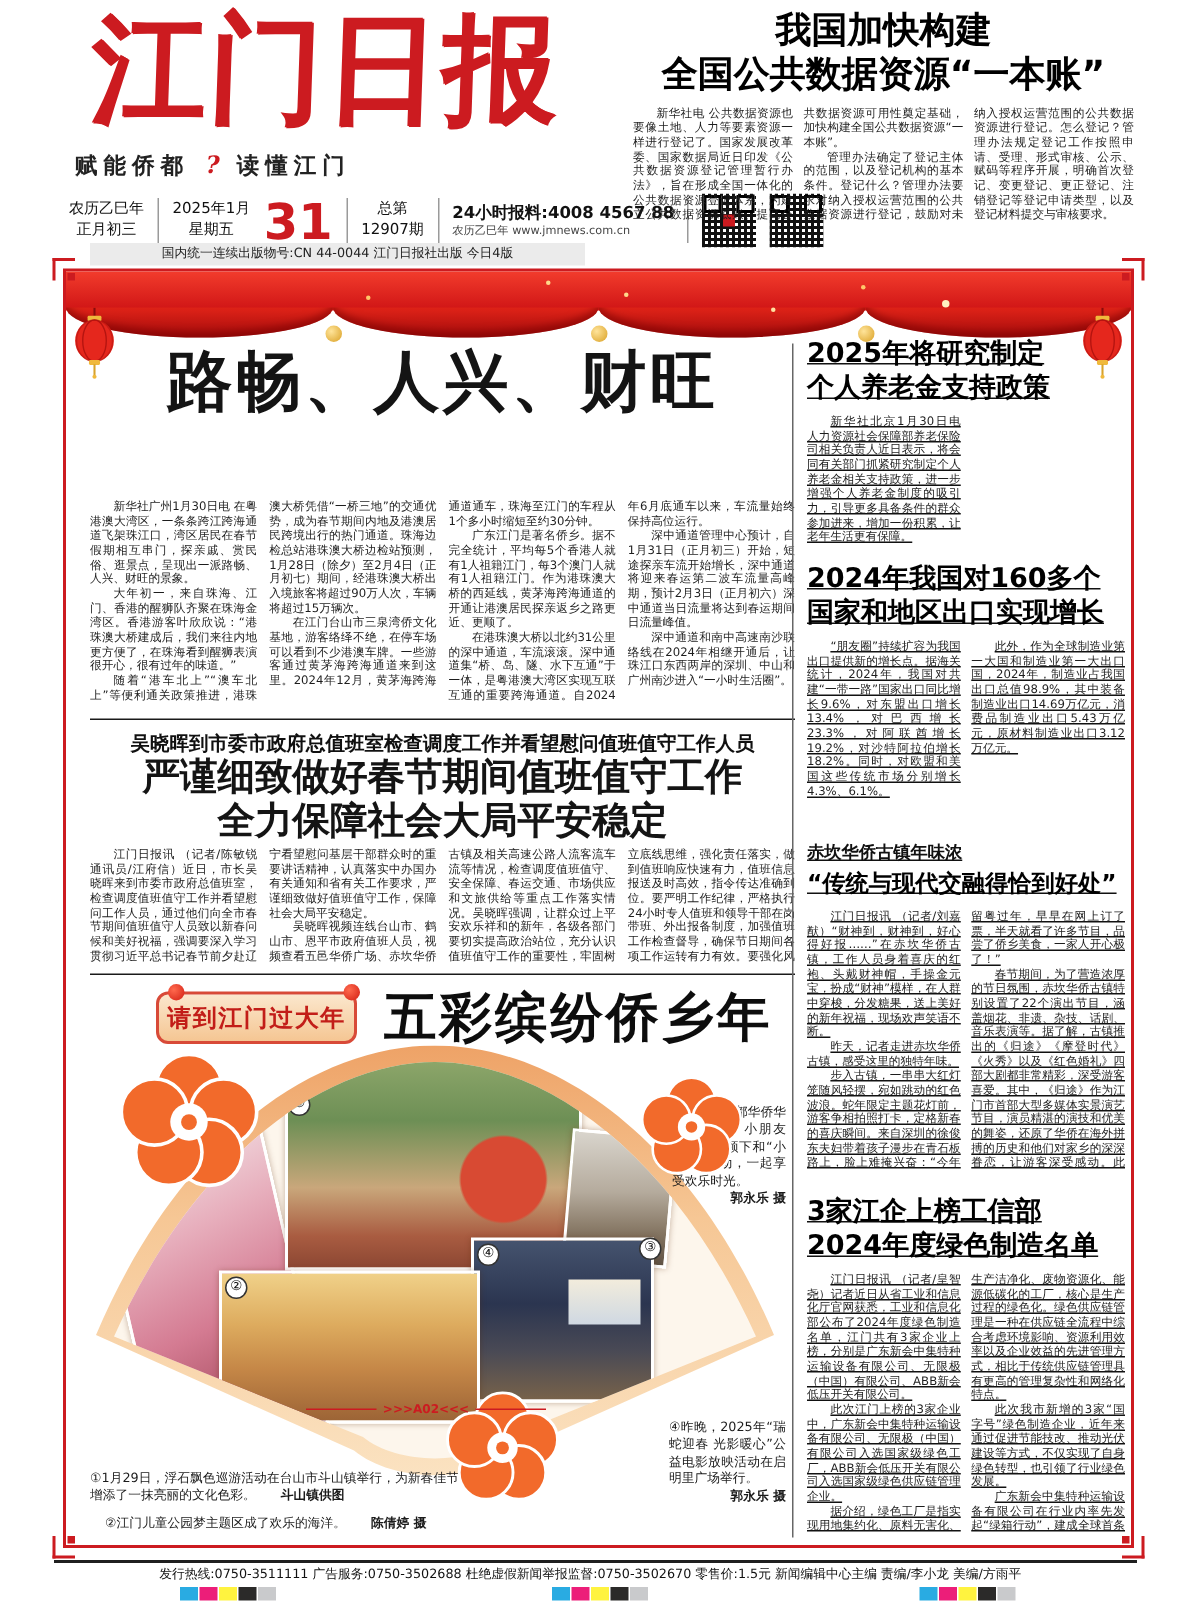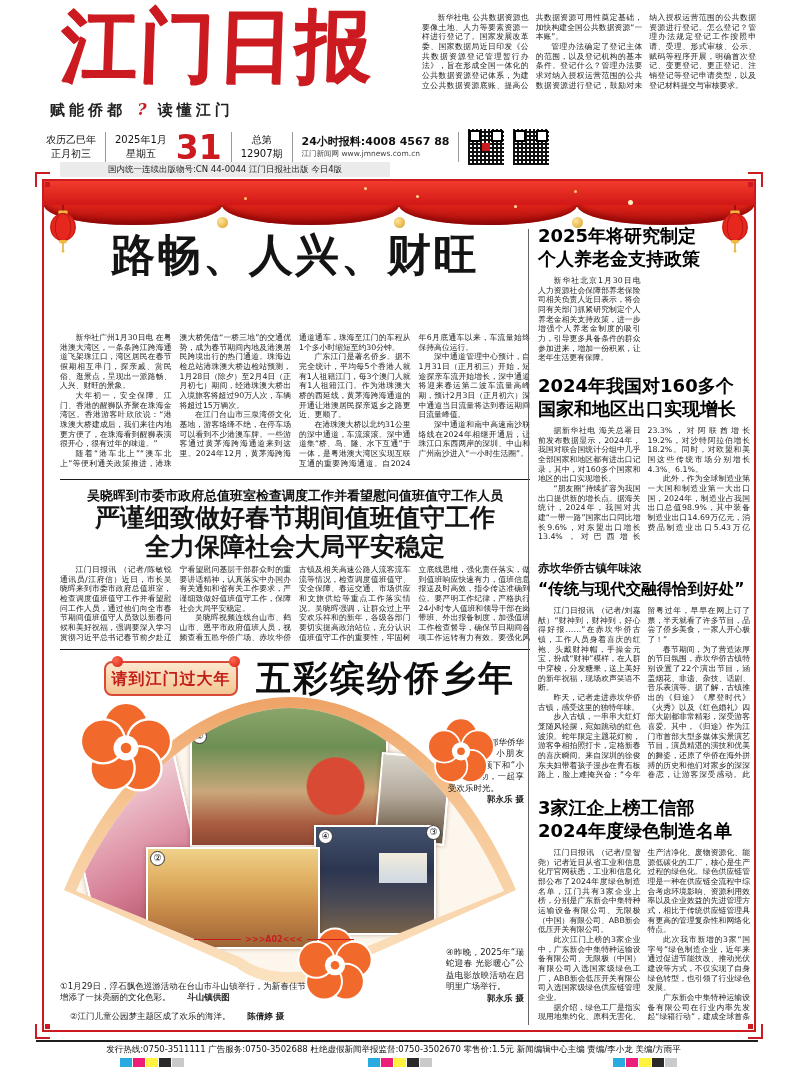--- a/index.html
+++ b/index.html
@@ -68,21 +68,21 @@
 
   
   #dutykicker{left:16px;top:306px;width:470px;text-align:center;font-size:13px;font-weight:bold;color:#101010;}
   #dutyhead{left:16px;top:322px;width:470px;text-align:center;font-family:"DejaVu Serif","Liberation Serif",serif;
     font-weight:900;font-size:25px;line-height:1.16;color:#141414;}
   #dutybody{left:16px;top:384px;width:470px;height:80px;column-count:4;column-gap:8px;}
 
   
   #vrule{left:484px;top:48px;width:1px;height:796px;background:#666;}
   #sidebar{left:494px;top:44px;width:212px;height:805px;}
-  .sart{position:absolute;left:0;width:212px;}
+  .sart{position:absolute;left:0;width:212px;text-decoration:underline;}
   .sart h3{margin:0;font-size:18px;font-weight:900;line-height:1.25;color:#000;}
   .sart .kick{font-size:11.5px;font-weight:bold;color:#111;margin-bottom:3px;}
   .sart h4{margin:0;font-size:15.5px;font-weight:900;color:#000;}
   .sart .ptxt{margin-top:6px;column-count:2;column-gap:7px;}
 
   
   #feature{left:16px;top:474px;width:470px;height:373px;}
   #badge{left:44px;top:6px;width:130px;height:31px;border:2px solid #d84a38;border-radius:8px;
     background:linear-gradient(180deg,#fbe7cd,#f5c693);text-align:center;line-height:31px;
     font-family:"DejaVu Serif","Liberation Serif",serif;font-weight:900;font-size:16px;color:#c21d18;letter-spacing:1px;}
@@ -93,21 +93,21 @@
   #fan{left:4px;top:40px;width:452px;height:294px;
     background:linear-gradient(180deg,#eea266 0%,#f6c795 40%,#fbe3c2 100%);
     clip-path:path('M0,195 C55,65 145,2 226,2 C307,2 397,65 452,195 L280,272 C253,294 199,294 172,272 Z');}
   #fanin{position:absolute;inset:0;background:#fdf6ec;
     clip-path:path('M12,196 C66,76 152,13 226,13 C300,13 386,76 440,196 L274,263 C251,282 201,282 178,263 Z');}
   .ph{position:absolute;border:2px solid #fff;box-shadow:0 0 4px rgba(90,40,10,.35);}
   .ph .screen{position:absolute;right:7px;top:26px;width:48px;height:30px;background:linear-gradient(180deg,#f2ecdc,#cfd8e2);}
   .num{position:absolute;width:13px;height:13px;border-radius:50%;background:#fff;border:1px solid #333;
     font-size:9px;line-height:13px;text-align:center;color:#111;z-index:6;}
   .flower{position:absolute;z-index:7;}
-  #a02{left:134px;top:280px;width:160px;text-align:left;font-size:8px;font-weight:bold;color:var(--accent);
+  #a02{left:144px;top:280px;width:160px;text-align:left;font-size:8px;font-weight:bold;color:var(--accent);
     display:flex;align-items:center;gap:4px;z-index:8;}
   #a02 i{flex:1;height:1px;background:var(--accent);}
   .cap{position:absolute;font-size:8.5px;line-height:1.35;text-align:justify;color:#1b1b1b;}
   .cap .credit{display:inline-block;margin-left:14px;font-weight:bold;}
   .cap.side .credit{display:block;text-align:right;margin:0;}
 
   
   #footrule{left:36px;top:1040px;width:722px;height:2px;background:#1f1f1f;}
   #footline{left:0;top:1044px;width:787px;text-align:center;font-size:8.5px;color:#111;}
   .cmykgrp{position:absolute;top:1058px;display:flex;gap:1px;}
@@ -160,31 +160,35 @@
     </div>
     <div class="dday">31</div>
     <div class="sep"></div>
     <div class="dcell">
       <div>总第</div>
       <div>12907期</div>
     </div>
     <div class="sep"></div>
     <div class="hotline">
       <div>24小时报料:4008 4567 88</div>
-      <div class="website">江门新闻网 www.jmnews.com.cn</div>
+      <div class="website">农历乙巳年 www.jmnews.com.cn</div>
     </div>
     <div class="sep"></div>
     <div class="qr">
         <span class="dot"></span>
       </div>
     <div class="qr"></div>
   </div>
   <div class="abs" id="pubstrip">国内统一连续出版物号:CN 44-0044 江门日报社出版 今日4版</div>
 
   <div class="abs" id="topstory">
+    <h1>
+      <span>我国加快构建</span><br>
+      <span>全国公共数据资源“一本账”</span>
+    </h1>
     <div class="ptxt">
         <p>新华社电 公共数据资源也要像土地、人力等要素资源一样进行登记了。国家发展改革委、国家数据局近日印发《公共数据资源登记管理暂行办法》，旨在形成全国一体化的公共数据资源登记体系，为建立公共数据资源底账、提高公共数据资源可用性奠定基础，加快构建全国公共数据资源“一本账”。</p>
         <p>管理办法确定了登记主体的范围，以及登记机构的基本条件。登记什么？管理办法要求对纳入授权运营范围的公共数据资源进行登记，鼓励对未纳入授权运营范围的公共数据资源进行登记。怎么登记？管理办法规定登记工作按照申请、受理、形式审核、公示、赋码等程序开展，明确首次登记、变更登记、更正登记、注销登记等登记申请类型，以及登记材料提交与审核要求。</p>
       </div>
   </div>
 
   <div class="abs" id="frame">
     <div class="corn tl"></div>
     <div class="corn tr"></div>
     <div class="corn bl"></div>
@@ -206,21 +210,21 @@
       </svg>
     <svg class="lantern" style="right:4px;top:24px" width="30" height="48">
         <use href="#lant"></use>
       </svg>
 
     <div class="abs" id="mainhead">
       <h2>路畅、人兴、财旺</h2>
     </div>
     <div class="abs ptxt" id="mainbody">
         <p>新华社广州1月30日电 在粤港澳大湾区，一条条跨江跨海通道飞架珠江口，湾区居民在春节假期相互串门，探亲戚、赏民俗、逛景点，呈现出一派路畅、人兴、财旺的景象。</p>
-        <p>大年初一，安全保障、江门、香港的醒狮队齐聚在珠海金湾区。香港游客叶欣欣说：“港珠澳大桥建成后，我们来往内地更方便了，在珠海看到醒狮表演很开心，很有过年的味道。”</p>
+        <p>大年初一，来自珠海、江门、香港的醒狮队齐聚在珠海金湾区。香港游客叶欣欣说：“港珠澳大桥建成后，我们来往内地更方便了，在珠海看到醒狮表演很开心，很有过年的味道。”</p>
         <p>随着“港车北上”“澳车北上”等便利通关政策推进，港珠澳大桥凭借“一桥三地”的交通优势，成为春节期间内地及港澳居民跨境出行的热门通道。珠海边检总站港珠澳大桥边检站预测，1月28日（除夕）至2月4日（正月初七）期间，经港珠澳大桥出入境旅客将超过90万人次，车辆将超过15万辆次。</p>
         <p>在江门台山市三泉湾侨文化基地，游客络绎不绝，在停车场可以看到不少港澳车牌。一些游客通过黄茅海跨海通道来到这里。2024年12月，黄茅海跨海通道通车，珠海至江门的车程从1个多小时缩短至约30分钟。</p>
         <p>广东江门是著名侨乡。据不完全统计，平均每5个香港人就有1人祖籍江门，每3个澳门人就有1人祖籍江门。作为港珠澳大桥的西延线，黄茅海跨海通道的开通让港澳居民探亲返乡之路更近、更顺了。</p>
         <p>在港珠澳大桥以北约31公里的深中通道，车流滚滚。深中通道集“桥、岛、隧、水下互通”于一体，是粤港澳大湾区实现互联互通的重要跨海通道。自2024年6月底通车以来，车流量始终保持高位运行。</p>
         <p>深中通道管理中心预计，自1月31日（正月初三）开始，短途探亲车流开始增长，深中通道将迎来春运第二波车流量高峰期，预计2月3日（正月初六）深中通道当日流量将达到春运期间日流量峰值。</p>
         <p>深中通道和南中高速南沙联络线在2024年相继开通后，让珠江口东西两岸的深圳、中山和广州南沙进入“一小时生活圈”。</p>
       </div>
     <div class="abs hrule" style="top:298px"></div>
 
     <div class="abs" id="dutyhead">
@@ -242,21 +246,20 @@
           <span>个人养老金支持政策</span></h3>
         <div class="ptxt" style="height:96px">
             <p>新华社北京1月30日电 人力资源社会保障部养老保险司相关负责人近日表示，将会同有关部门抓紧研究制定个人养老金相关支持政策，进一步增强个人养老金制度的吸引力，引导更多具备条件的群众参加进来，增加一份积累，让老年生活更有保障。</p>
           </div>
       </div>
       <div class="sart" style="top:150px">
         <h3>
           <span>2024年我国对160多个</span><br>
           <span>国家和地区出口实现增长</span></h3>
         <div class="ptxt" style="height:118px">
-            <p>据新华社电 海关总署日前发布数据显示，2024年，我国对联合国统计分组中几乎全部国家和地区都有进出口记录，其中，对160多个国家和地区的出口实现增长。</p>
             <p>“朋友圈”持续扩容为我国出口提供新的增长点。据海关统计，2024年，我国对共建“一带一路”国家出口同比增长9.6%，对东盟出口增长13.4%，对巴西增长23.3%，对阿联酋增长19.2%，对沙特阿拉伯增长18.2%。同时，对欧盟和美国这些传统市场分别增长4.3%、6.1%。</p>
             <p>此外，作为全球制造业第一大国和制造业第一大出口国，2024年，制造业占我国出口总值98.9%，其中装备制造业出口14.69万亿元，消费品制造业出口5.43万亿元，原材料制造业出口3.12万亿元。</p>
           </div>
       </div>
       <div class="sart" style="top:336px">
         <div class="kick">赤坎华侨古镇年味浓</div>
         <h4>“传统与现代交融得恰到好处”</h4>
         <div class="ptxt" style="height:182px">
             <p>江门日报讯 （记者/刘嘉猷）“财神到，财神到，好心得好报……”在赤坎华侨古镇，工作人员身着喜庆的红袍、头戴财神帽，手操金元宝，扮成“财神”模样，在人群中穿梭，分发糖果，送上美好的新年祝福，现场欢声笑语不断。</p>
             <p>昨天，记者走进赤坎华侨古镇，感受这里的独特年味。</p>

